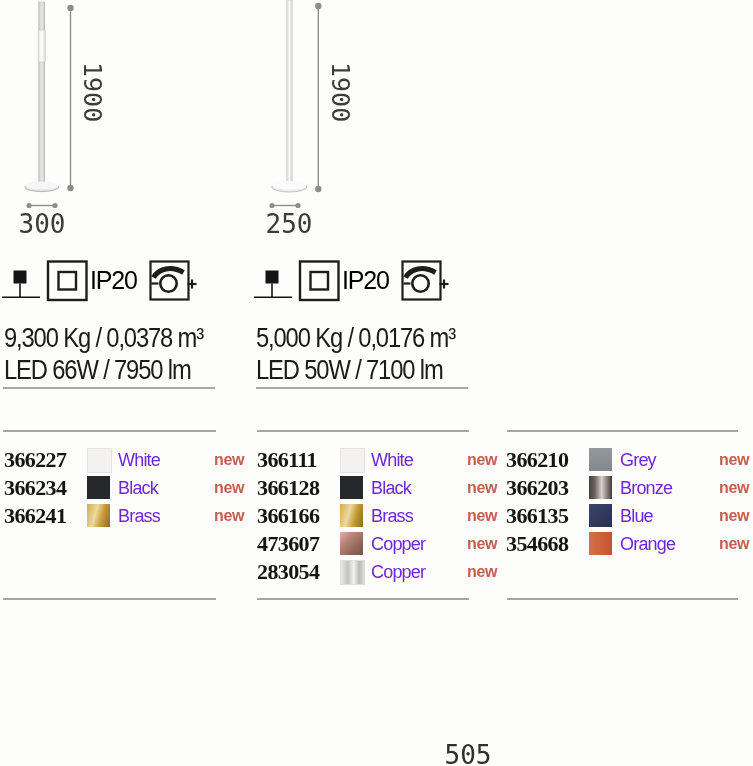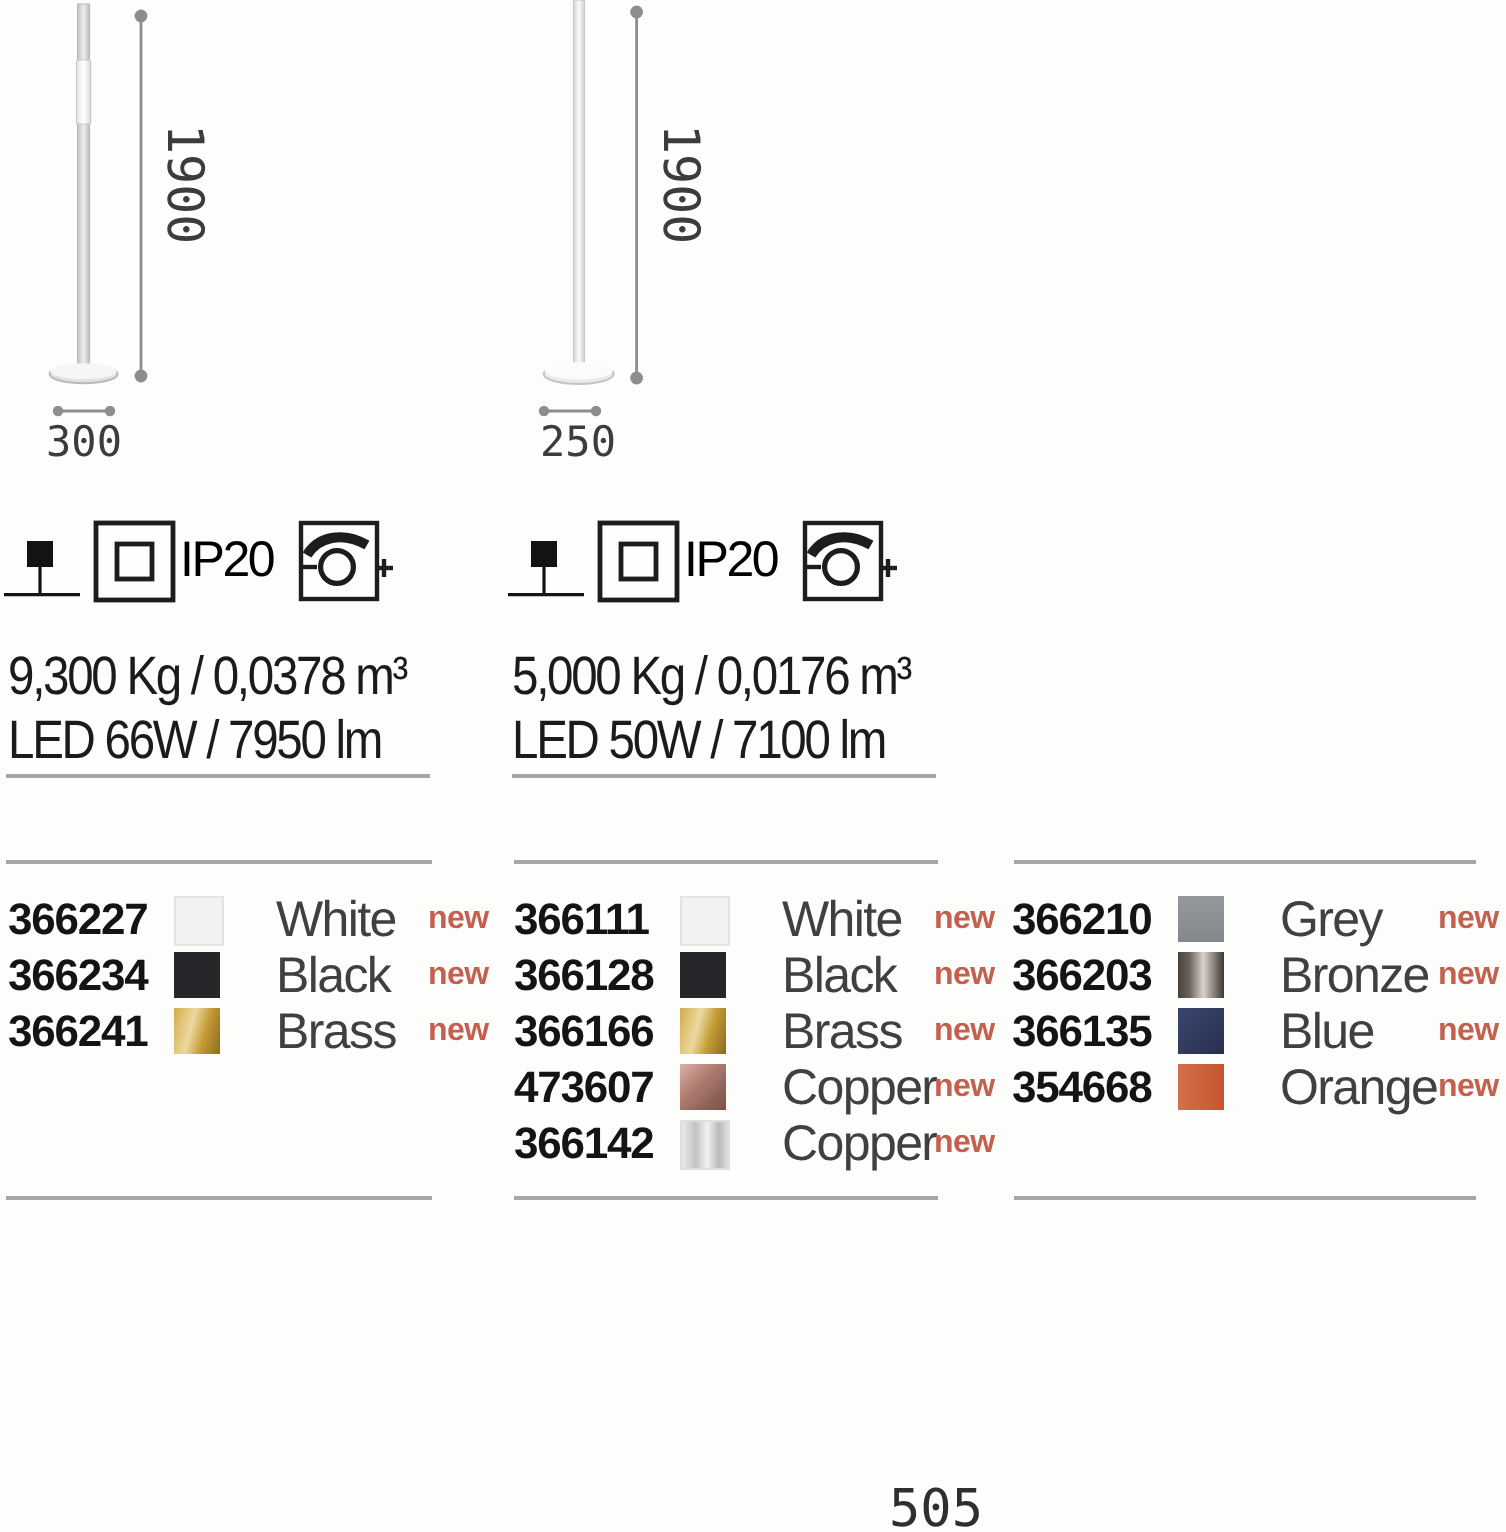--- a/index.html
+++ b/index.html
@@ -4,42 +4,42 @@
 <style>
   html,body{margin:0;padding:0;background:#ffffff;}
   #page{position:relative;width:753px;height:766px;background:#fdfdfc;overflow:hidden;
         font-family:"Liberation Sans",sans-serif;}
   .abs{position:absolute;}
   svg{display:block;}
 
   
   .vdim{position:absolute;writing-mode:vertical-rl;font-family:"DejaVu Sans Mono",monospace;
         font-size:25px;color:#3c3c3c;}
-  .hdim{position:absolute;font-family:"DejaVu Sans Mono",monospace;font-size:21px;
+  .hdim{position:absolute;font-family:"DejaVu Sans Mono",monospace;font-size:26px;
         color:#3c3c3c;text-align:center;width:60px;}
 
   
   .iconset{position:absolute;top:256px;width:200px;height:48px;}
   .ip-label{position:absolute;left:90px;top:10px;font-size:25px;letter-spacing:-1.2px;
             color:#000000;}
 
   
   .spec{position:absolute;font-size:27px;letter-spacing:-1.3px;color:#1b1b1b;
         transform:scaleX(0.88);transform-origin:left top;white-space:nowrap;}
 
   
   .rule{position:absolute;height:2px;background:#a6a6a6;}
 
   
   .ftable{position:absolute;top:431px;width:250px;height:170px;}
   .frow{position:absolute;height:28px;width:250px;}
   .frow span{position:absolute;top:0;line-height:28px;white-space:nowrap;}
-  .code{font-family:Liberation Sans, sans-serif;font-weight:bold;font-size:22px;
+  .code{font-family:Liberation Serif, serif;font-weight:bold;font-size:22px;
         letter-spacing:-0.6px;color:#141414;left:0;}
-  .lbl{left:114px;font-size:25px;letter-spacing:-0.8px;color:#404040;margin-left:20px;}
+  .lbl{left:114px;font-size:18px;letter-spacing:-0.8px;color:#6d28d9;}
   .newb{left:210px;font-size:16px;font-weight:bold;color:#c4604e;letter-spacing:-0.3px;}
   .swatch{left:83px;width:23px;height:23px;top:2px !important;display:block;}
   .r0{top:15px;} .r1{top:43px;} .r2{top:71px;} .r3{top:99px;} .r4{top:127px;}
 
   [data-swatch="white"] {background:#f3f2f0;border:1px solid #e4e3e1;}
   [data-swatch="black"] {background:#26272b;}
   [data-swatch="brass"] {background:linear-gradient(105deg,#d3ac49 0%,#ecd9a0 38%,#c49b33 65%,#8a6c20 100%);}
   [data-swatch="copper"]{background:linear-gradient(135deg,#d9b3ab 0%,#b58377 35%,#8d6158 75%,#7a5248 100%);}
   [data-swatch="steel"] {background:linear-gradient(90deg,#e9e9e7,#c2c2c0 30%,#f2f2f0 55%,#b9b9b7 80%,#dededc);border:1px solid #dddddb;}
   [data-swatch="grey"]  {background:linear-gradient(180deg,#94999e,#83888d);}
@@ -216,21 +216,21 @@
       <span class="lbl">Brass</span>
       <span class="newb">new</span>
     </div>
     <div class="frow r3">
       <span class="code">473607</span>
       <span class="swatch" data-swatch="copper"></span>
       <span class="lbl">Copper</span>
       <span class="newb">new</span>
     </div>
     <div class="frow r4">
-      <span class="code">366142</span>
+      <span class="code">283054</span>
       <span class="swatch" data-swatch="steel"></span>
       <span class="lbl">Copper</span>
       <span class="newb">new</span>
     </div>
   </div>
 
   <div class="ftable" style="left:506px">
     <div class="frow r0">
       <span class="code">366210</span>
       <span class="swatch" data-swatch="grey"></span>

